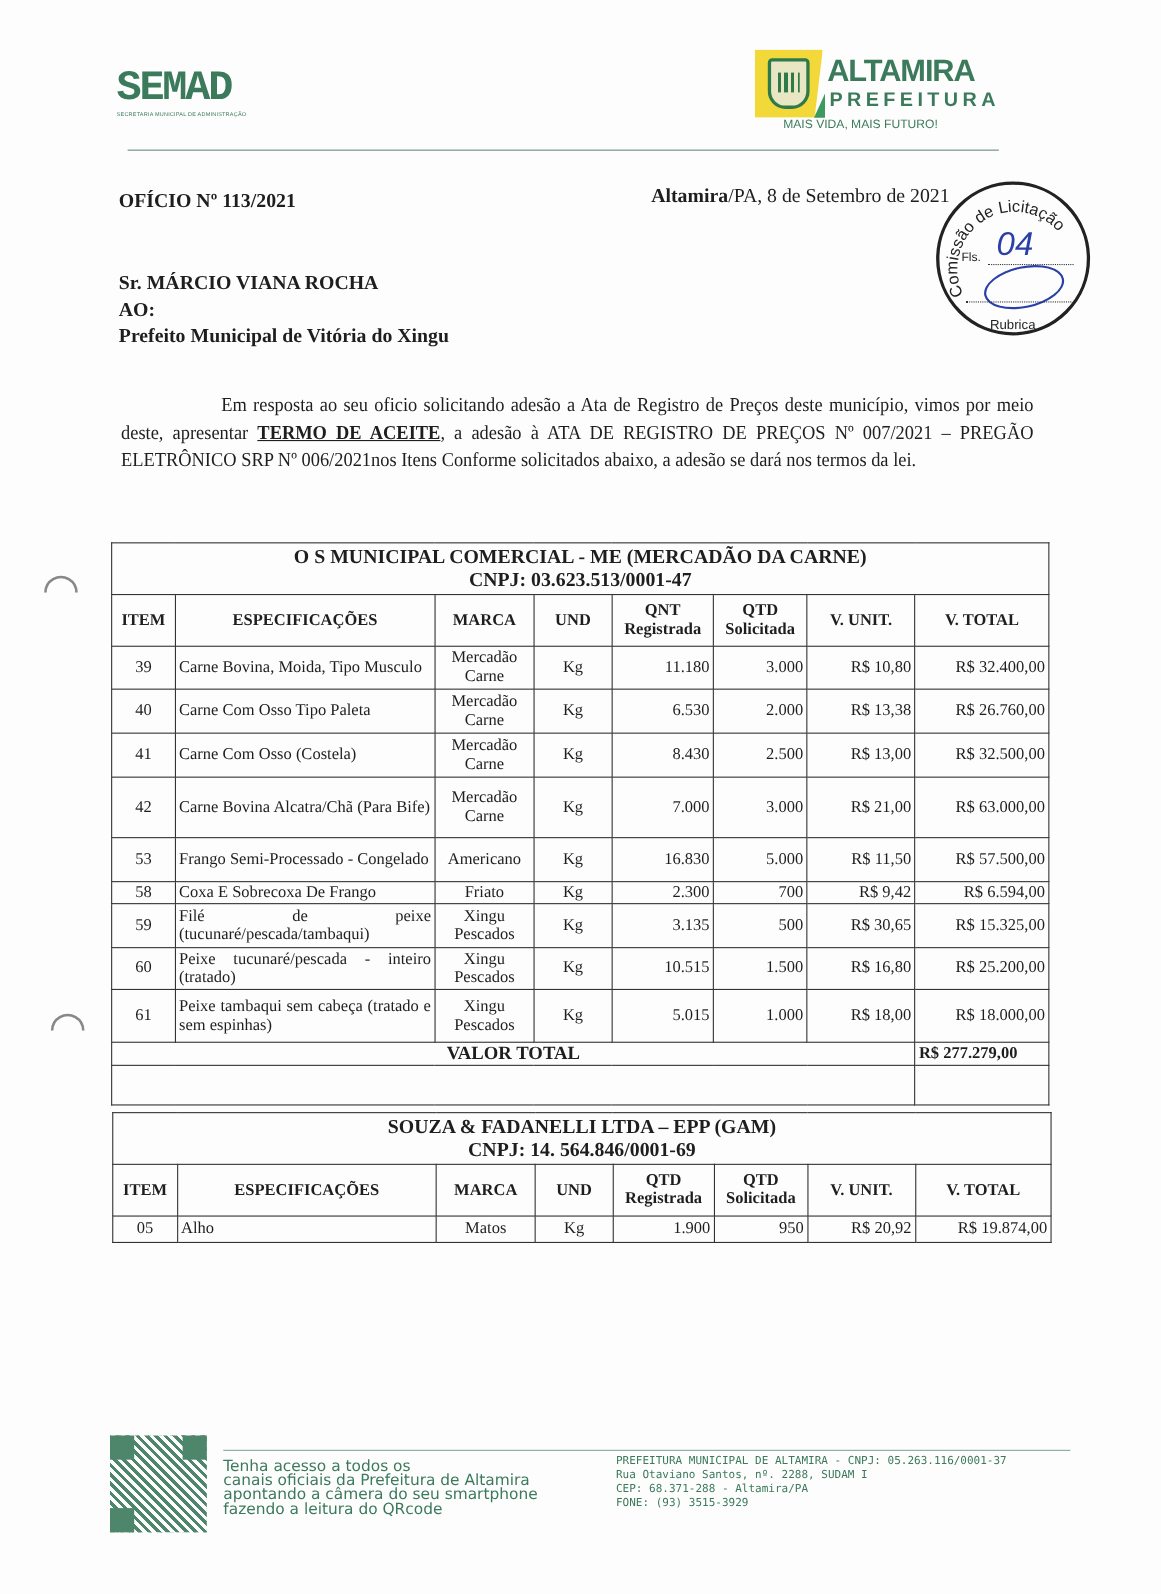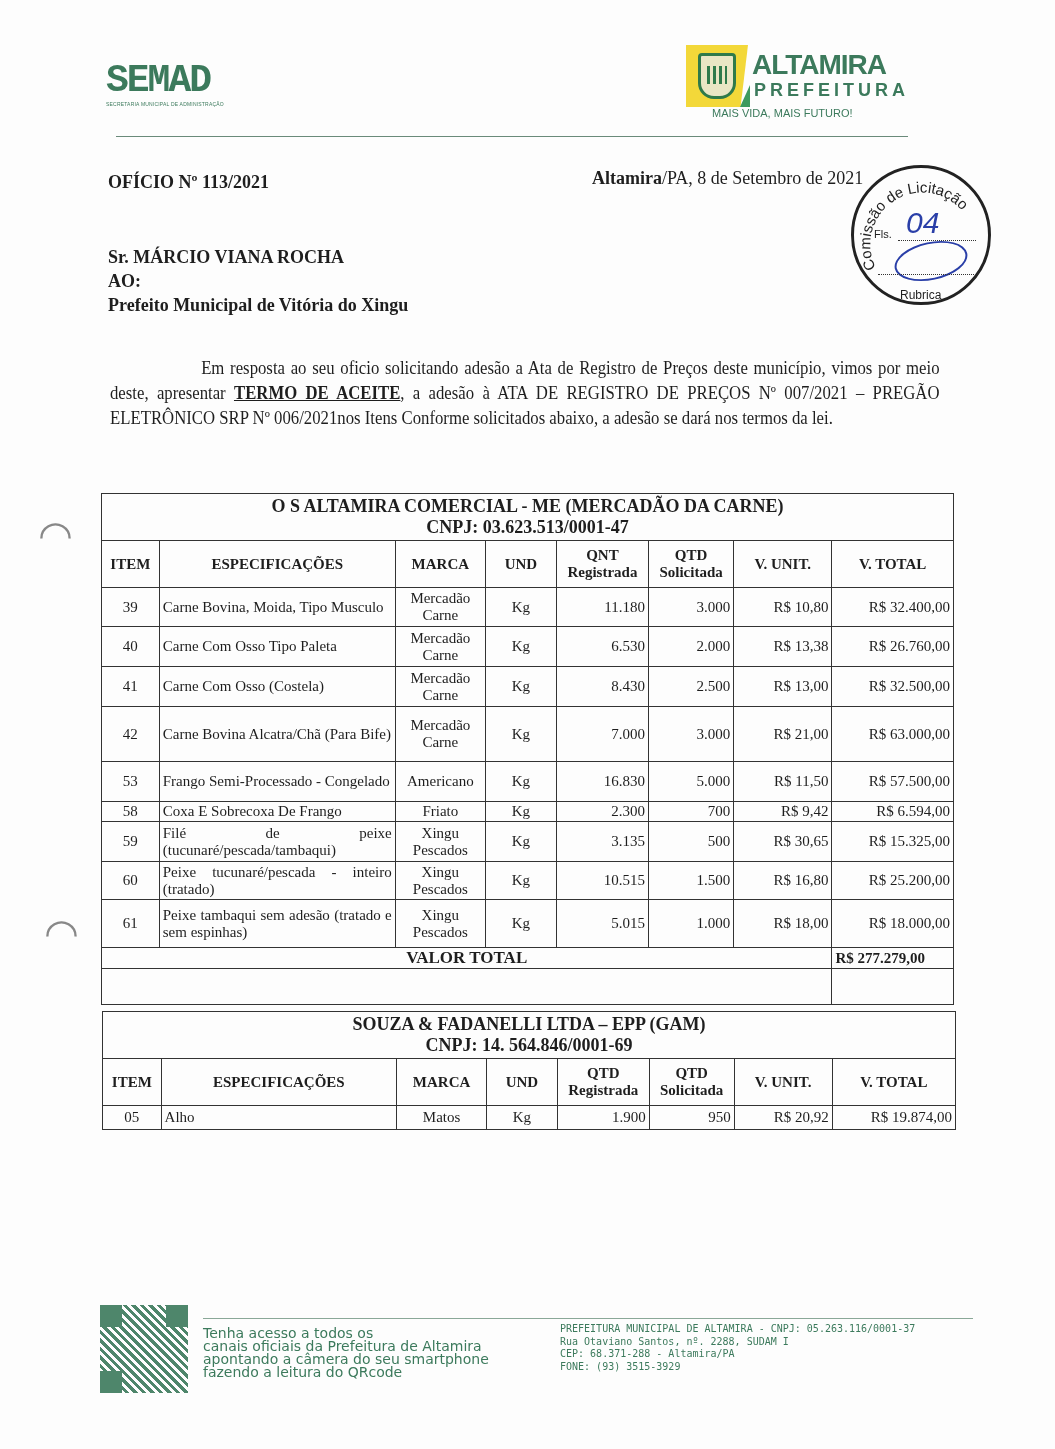--- a/index.html
+++ b/index.html
@@ -125,21 +125,21 @@
       <col style="width:89px">
       <col style="width:70px">
     <col style="width:91px">
       <col style="width:84px">
       <col style="width:97px">
       <col style="width:120px">
   </colgroup>
   <tbody>
       <tr>
     <td colspan="8" class="title-cell">
-      <div>O S ALTAMIRA COMERCIAL - ME (MERCADÃO DA CARNE)</div>
+      <div>O S MUNICIPAL COMERCIAL - ME (MERCADÃO DA CARNE)</div>
       <div>CNPJ: 03.623.513/0001-47</div>
     </td>
   </tr>
   <tr style="height:47px">
     <th>ITEM</th>
     <th>ESPECIFICAÇÕES</th>
     <th>MARCA</th>
     <th>UND</th>
     <th>
           <div>QNT</div>
@@ -227,21 +227,21 @@
     <td class="c-spec">Peixe tucunaré/pescada - inteiro (tratado)</td>
     <td class="c-marca">Xingu Pescados</td>
     <td class="c-und">Kg</td>
     <td class="c-num">10.515</td>
     <td class="c-num">1.500</td>
     <td class="c-num">R$ 16,80</td>
     <td class="c-num">R$ 25.200,00</td>
   </tr>
   <tr style="height:48px">
     <td class="c-item">61</td>
-    <td class="c-spec">Peixe tambaqui sem adesão (tratado e sem espinhas)</td>
+    <td class="c-spec">Peixe tambaqui sem cabeça (tratado e sem espinhas)</td>
     <td class="c-marca">Xingu Pescados</td>
     <td class="c-und">Kg</td>
     <td class="c-num">5.015</td>
     <td class="c-num">1.000</td>
     <td class="c-num">R$ 18,00</td>
     <td class="c-num">R$ 18.000,00</td>
   </tr>
   <tr style="height:19px">
     <td colspan="7" class="total-label">VALOR TOTAL</td>
     <td class="total-val">R$ 277.279,00</td>

